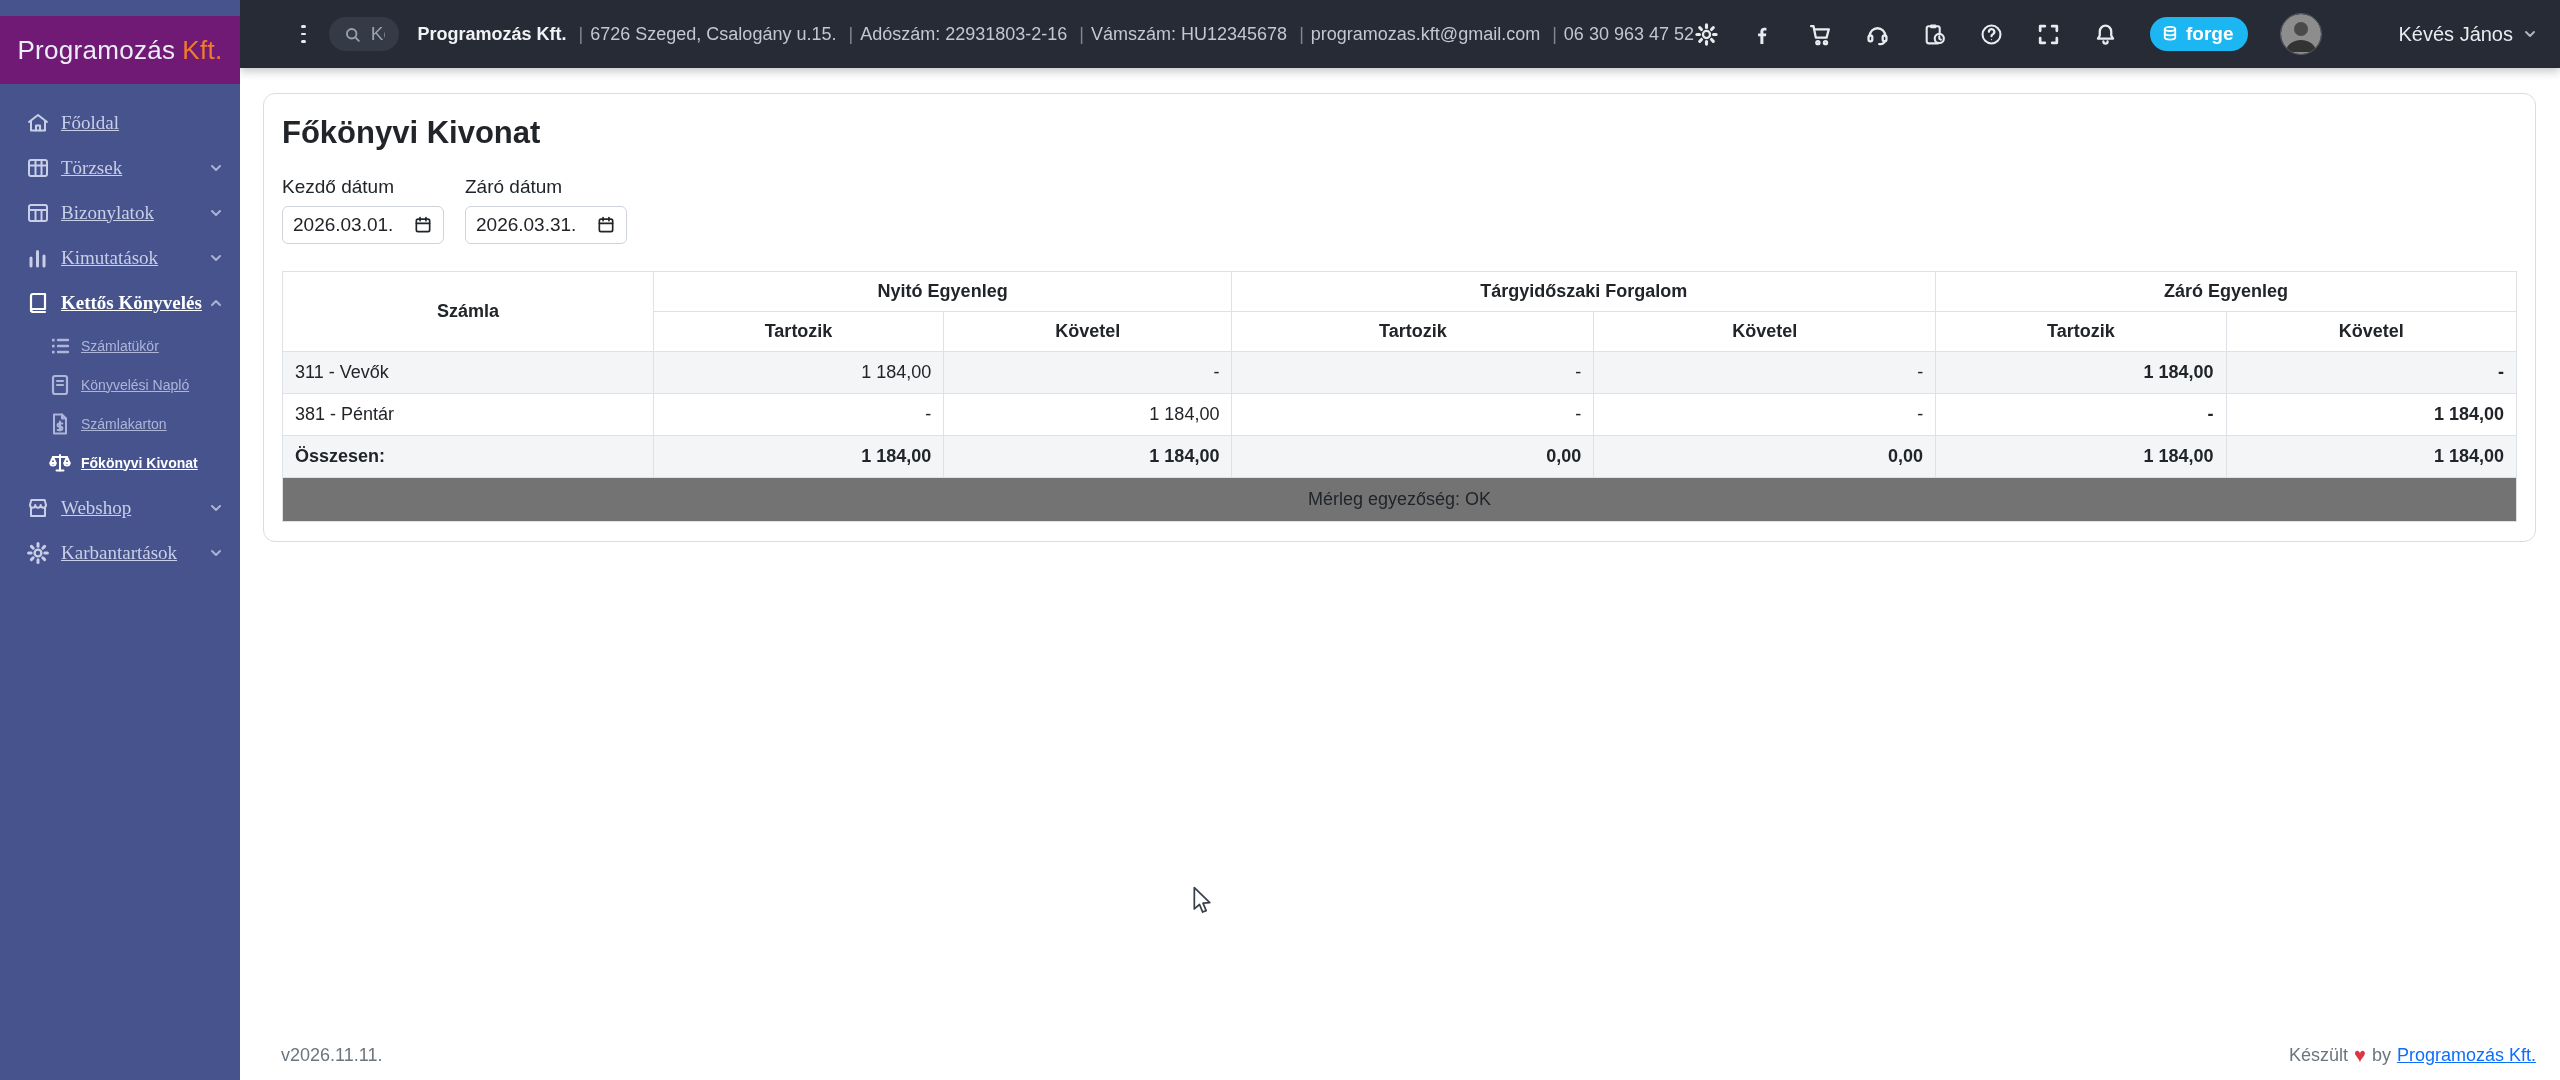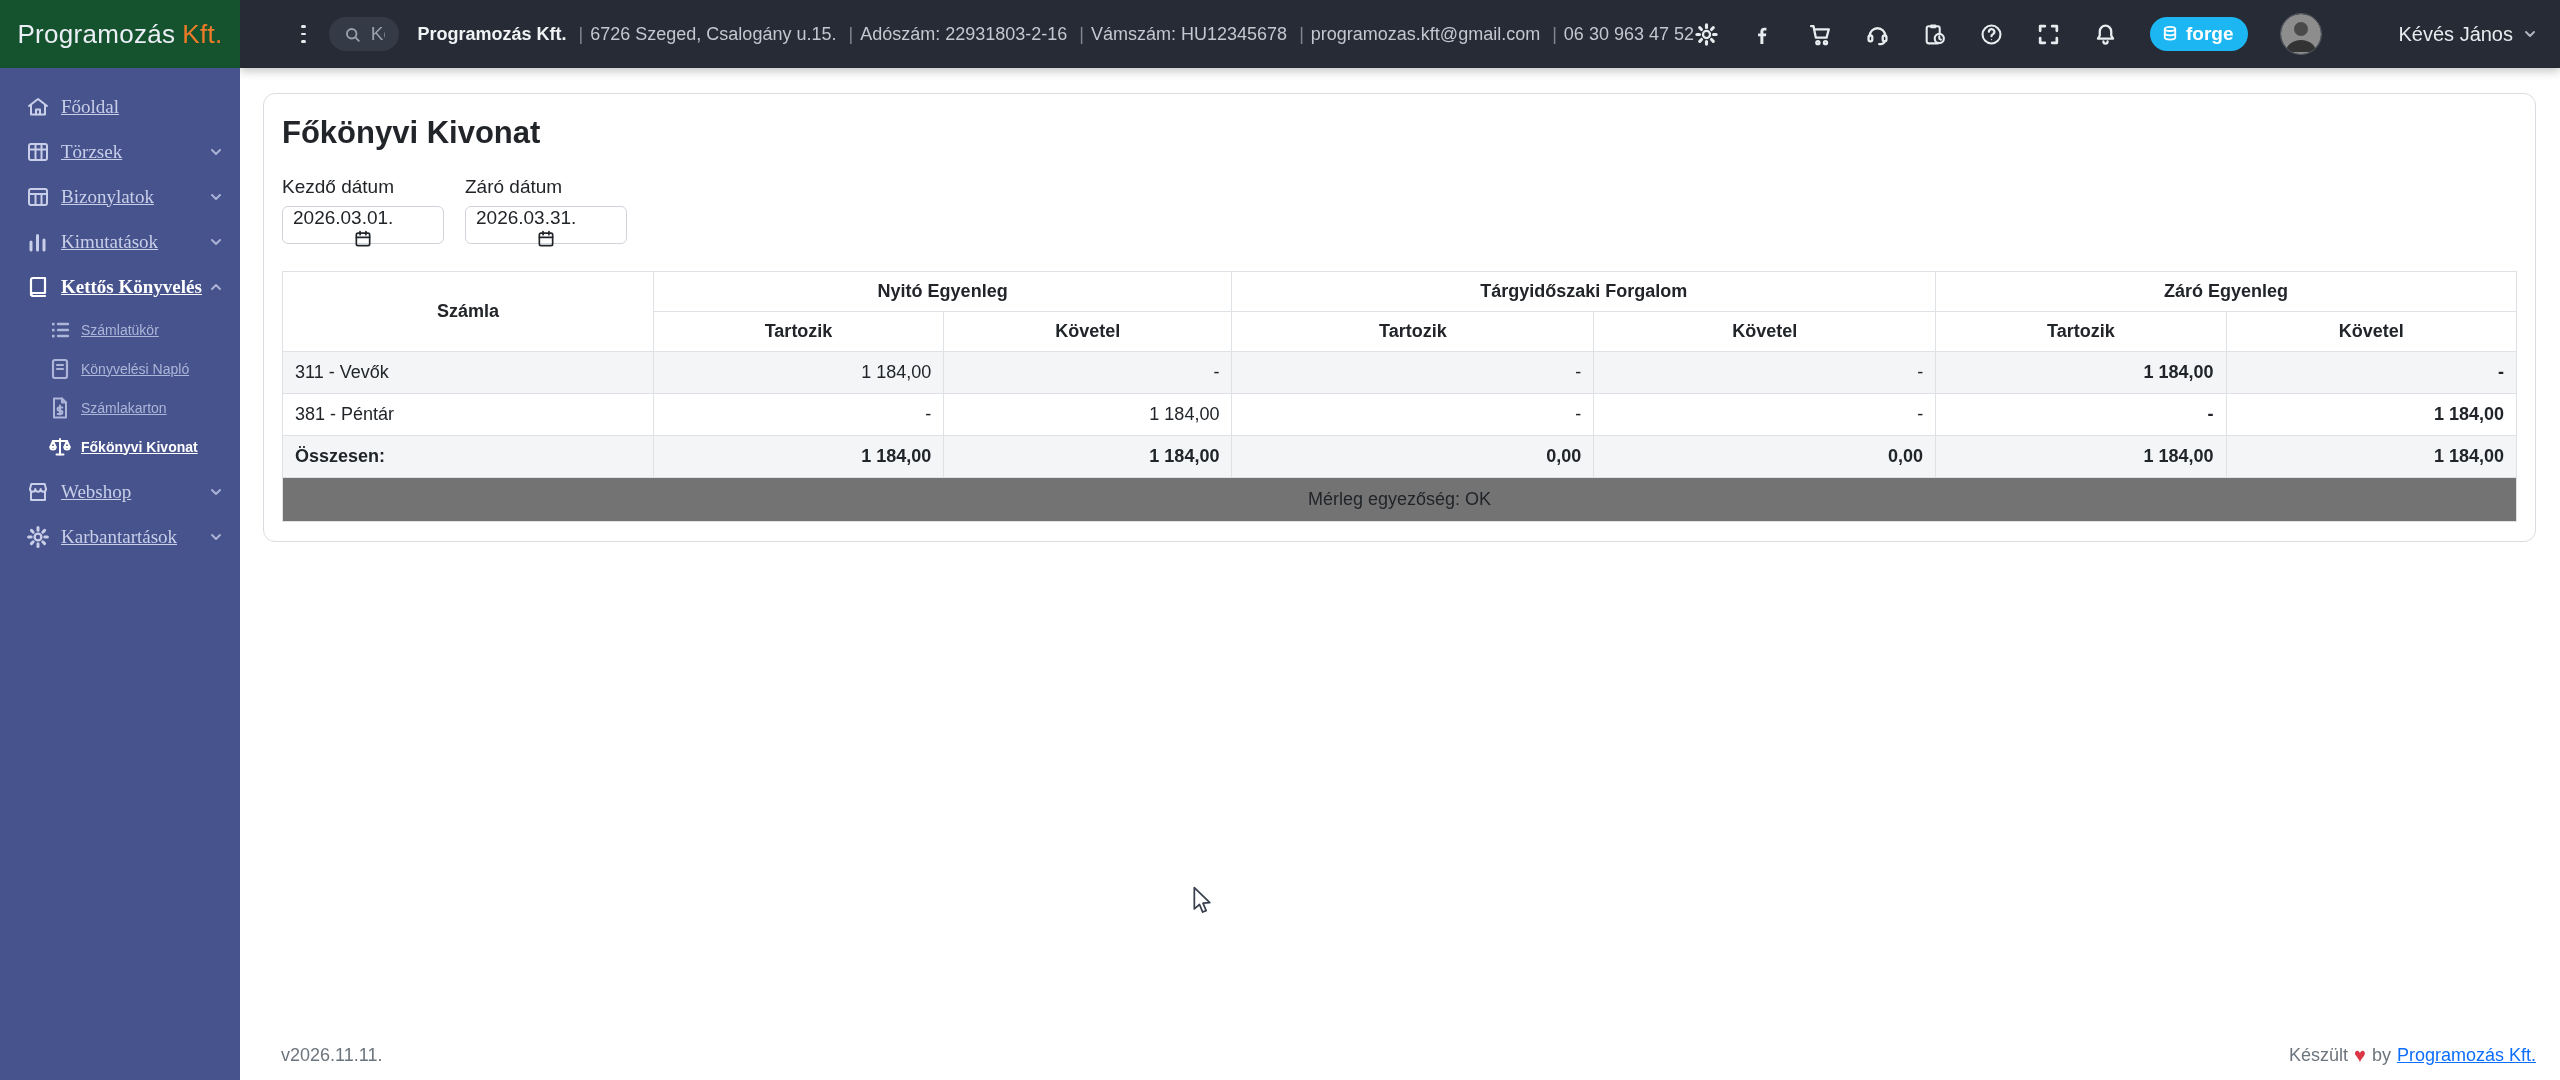--- a/index.html
+++ b/index.html
@@ -1,21 +1,21 @@
 <!DOCTYPE html>
 <html><head>
 <meta charset="utf-8">
 <style>
   * { margin:0; padding:0; box-sizing:border-box; }
   html,body { width:2560px; height:1080px; overflow:hidden; }
   body { font-family:"Liberation Sans","DejaVu Sans",sans-serif; background:#fff; position:relative; color:#212529; }
 
   
   .sidebar { position:absolute; left:0; top:0; bottom:0; width:240px; background:#47538d; z-index:10; }
-  .logo { height:68px; background:#14532d; display:flex; align-items:center; justify-content:center; font-size:26px; font-weight:500; letter-spacing:.3px; }
+  .logo { height:68px; background:#701a75; display:flex; align-items:center; justify-content:center; font-size:26px; font-weight:500; letter-spacing:.3px;margin-top:16px; }
   .logo .brand-name { color:#eceef7; }
   .logo .brand-suffix { color:#f07c2a; margin-left:7px; }
   .nav { padding-top:16px; }
   .nav-item { display:flex; align-items:center; height:45px; padding:0 16px 0 26px; color:#c9cfe8; font-size:19px; cursor:pointer;font-family:Liberation Serif, serif; }
   .nav-item .icon { width:24px; height:24px; margin-right:11px; flex:none; display:flex; align-items:center; justify-content:center; }
   .nav-item .label { text-decoration:underline; white-space:nowrap; }
   .nav-item.expanded { color:#ffffff; font-weight:700; }
   .chev { margin-left:auto; width:16px; height:16px; display:flex; color:#aab2d4; }
   .chev svg { width:16px; height:16px; }
   .chev.up svg { transform:rotate(180deg); }
@@ -46,21 +46,21 @@
   .user { display:flex; align-items:center; gap:9px; cursor:pointer; }
   .user-name { font-size:20px; color:#e9ecef; white-space:nowrap;margin-left:44px; }
   .user .chev { color:#aeb4bc; margin:0; }
 
   
   .main { position:absolute; left:240px; top:68px; right:0; bottom:0; background:#fff; }
   .card { margin:25px 24px 0 23px; background:#fff; border:1px solid #d9dce0; border-radius:12px; padding:18px 18px 19px; }
   .page-title { font-size:31px; font-weight:600; color:#212529; margin:3px 0 25px; }
   .form-row { display:flex; align-items:flex-end; gap:21px; }
   .field label { display:block; font-size:19px; margin-bottom:8px; color:#212529; }
-  .date-box { width:162px; height:38px; border:1px solid #ced4da; border-radius:6px; display:flex; align-items:center; padding:0 10px; background:#fff;flex-direction:column; }
+  .date-box { width:162px; height:38px; border:1px solid #ced4da; border-radius:6px; display:flex; align-items:center; padding:0 10px; background:#fff; }
   .date-box input { border:0; outline:0; font-size:19px; width:100%; color:#212529; font-family:inherit; }
   .date-box .icon { width:20px; height:20px; color:#212529; flex:none; display:flex; cursor:pointer; }
   .btns { display:flex; gap:11px; margin-left:6px; }
   .btn { height:38px; border-radius:6px; border:1px solid transparent; font-size:19px; font-family:inherit; color:#fff; padding:0 17px; display:inline-flex; align-items:center; gap:8px; cursor:pointer; }
   .btn .icon { width:20px; height:20px; display:flex; }
   .btn-primary { background:#0d6efd; border-color:#0d6efd; }
   .btn-secondary { background:#6c757d; border-color:#6c757d; }
 
   table.ledger { width:100%; border-collapse:collapse; margin-top:27px; font-size:18px; }
   .ledger th, .ledger td { border:1px solid #dee2e6; }

